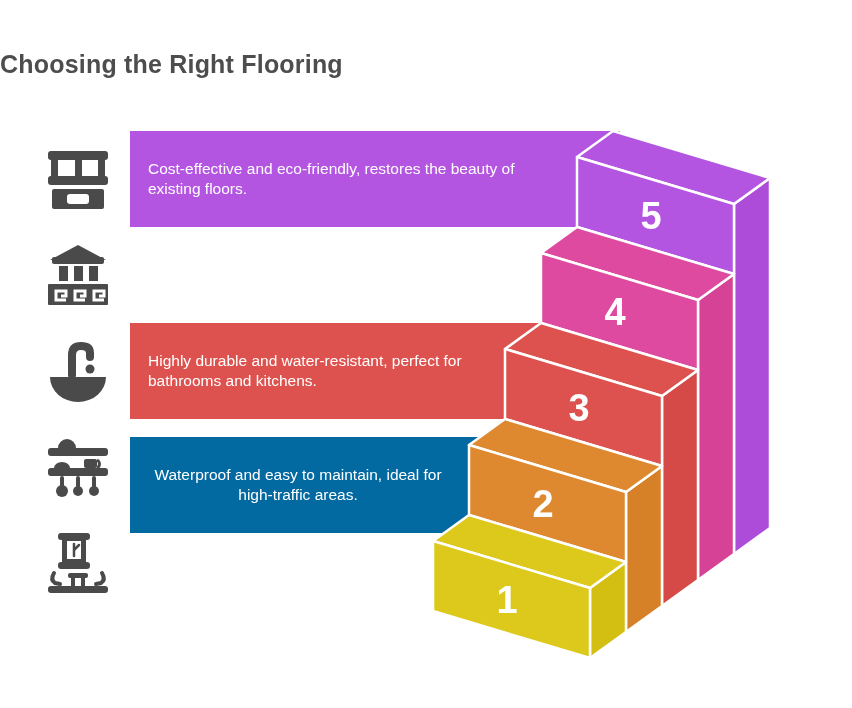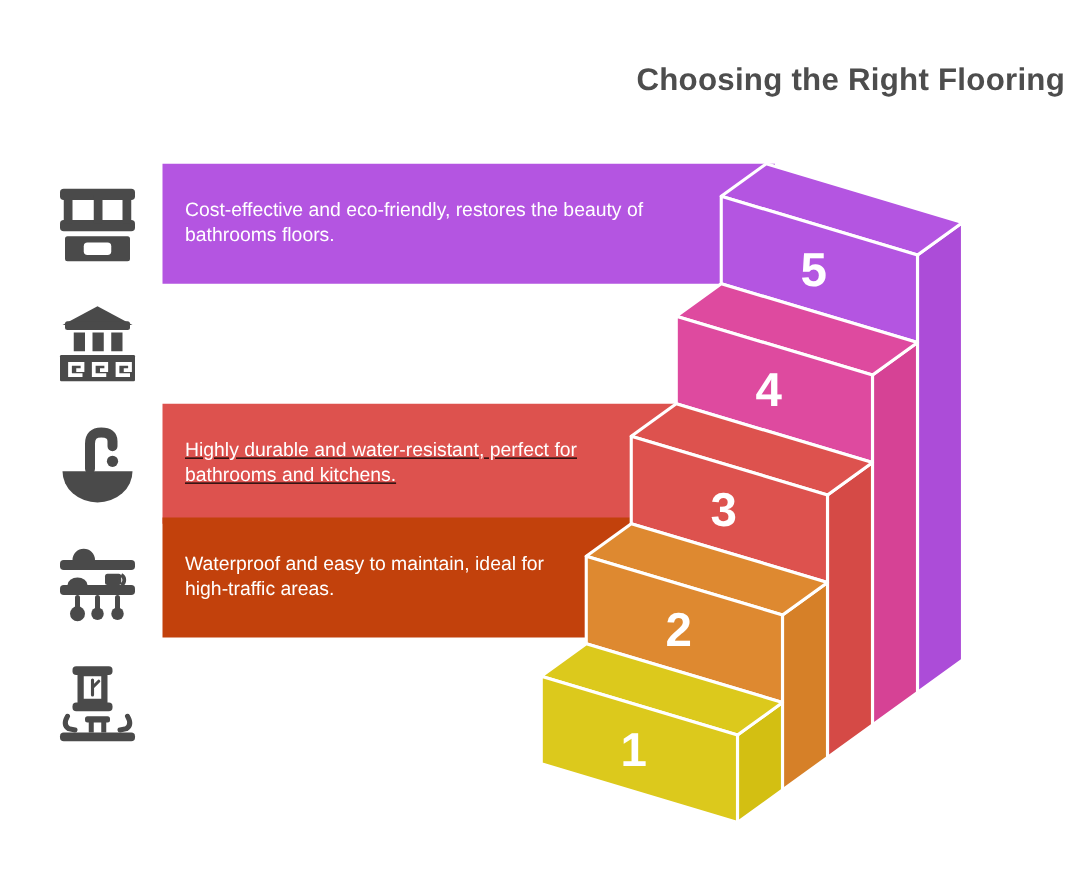--- a/index.html
+++ b/index.html
@@ -1,21 +1,21 @@
 <!DOCTYPE html>
 <html><head>
 <meta charset="utf-8">
 <style>
   html,body{margin:0;padding:0;background:#ffffff;}
   .canvas{
     position:relative;width:852px;height:708px;background:#ffffff;overflow:hidden;
     font-family:"Liberation Sans",sans-serif;
   }
   .title{
-    position:absolute;top:50px;left:0;width:852px;text-align:right;
+    position:absolute;top:50px;left:0;width:852px;text-align:left;
     font-size:25px;font-weight:700;color:#4d4d4d;letter-spacing:.2px;margin:0;
   }
   .band{
     position:absolute;left:130px;height:96px;display:flex;align-items:center;
   }
   .band p{
     margin:0;padding-left:18px;color:#ffffff;font-size:15.5px;line-height:20px;font-weight:400;
   }
   .icon-slot{position:absolute;left:46px;width:64px;height:64px;}
   .stairs{position:absolute;left:0;top:0;}
@@ -26,26 +26,26 @@
   }
 </style>
 </head>
 <body>
 
 <div class="canvas">
 
   <h1 class="title">Choosing the Right Flooring</h1>
 
   <div class="band" style="top: 131px; width: 490px; background-color: rgb(180, 85, 225);">
-    <p style="max-width:400px">Cost-effective and eco-friendly, restores the beauty of bathrooms floors.</p>
+    <p style="max-width:400px">Cost-effective and eco-friendly, restores the beauty of existing floors.</p>
   </div>
-  <div class="band" style="top: 323px; width: 418px; background-color: rgb(221, 82, 78); text-decoration: underline;">
+  <div class="band" style="top: 323px; width: 418px; background-color: rgb(221, 82, 78);">
     <p style="max-width:335px">Highly durable and water-resistant, perfect for bathrooms and kitchens.</p>
   </div>
-  <div class="band" style="top: 414px; width: 382px; background-color: #c2410c;">
+  <div class="band" style="top: 437px; width: 382px; background-color: #0369a1; text-align: center;">
     <p style="max-width:300px">Waterproof and easy to maintain, ideal for high-traffic areas.</p>
   </div>
 
   <div class="icon-slot" style="top:147px">
     <svg width="64" height="64" viewBox="0 0 64 64">
       <g fill="#4a4a4a">
         <rect x="2" y="4" width="60" height="9" rx="3"></rect>
         <rect x="2" y="29" width="60" height="9" rx="3"></rect>
         <rect x="5" y="9" width="7" height="23"></rect>
         <rect x="29" y="9" width="7" height="23"></rect>

